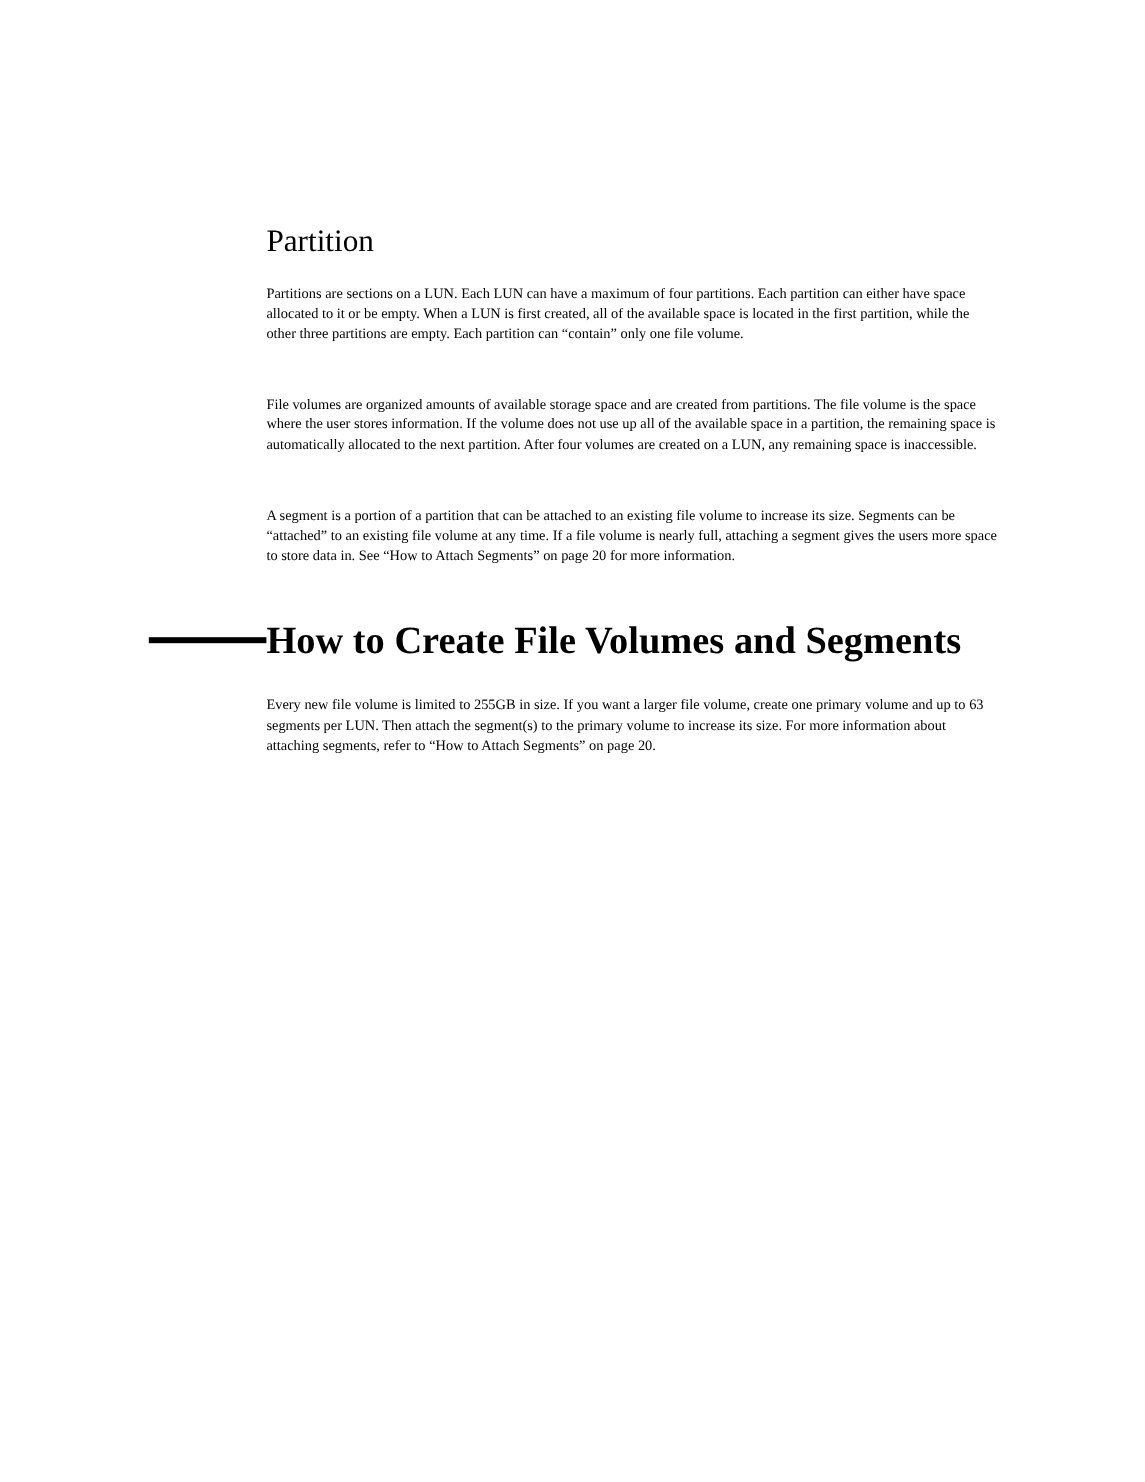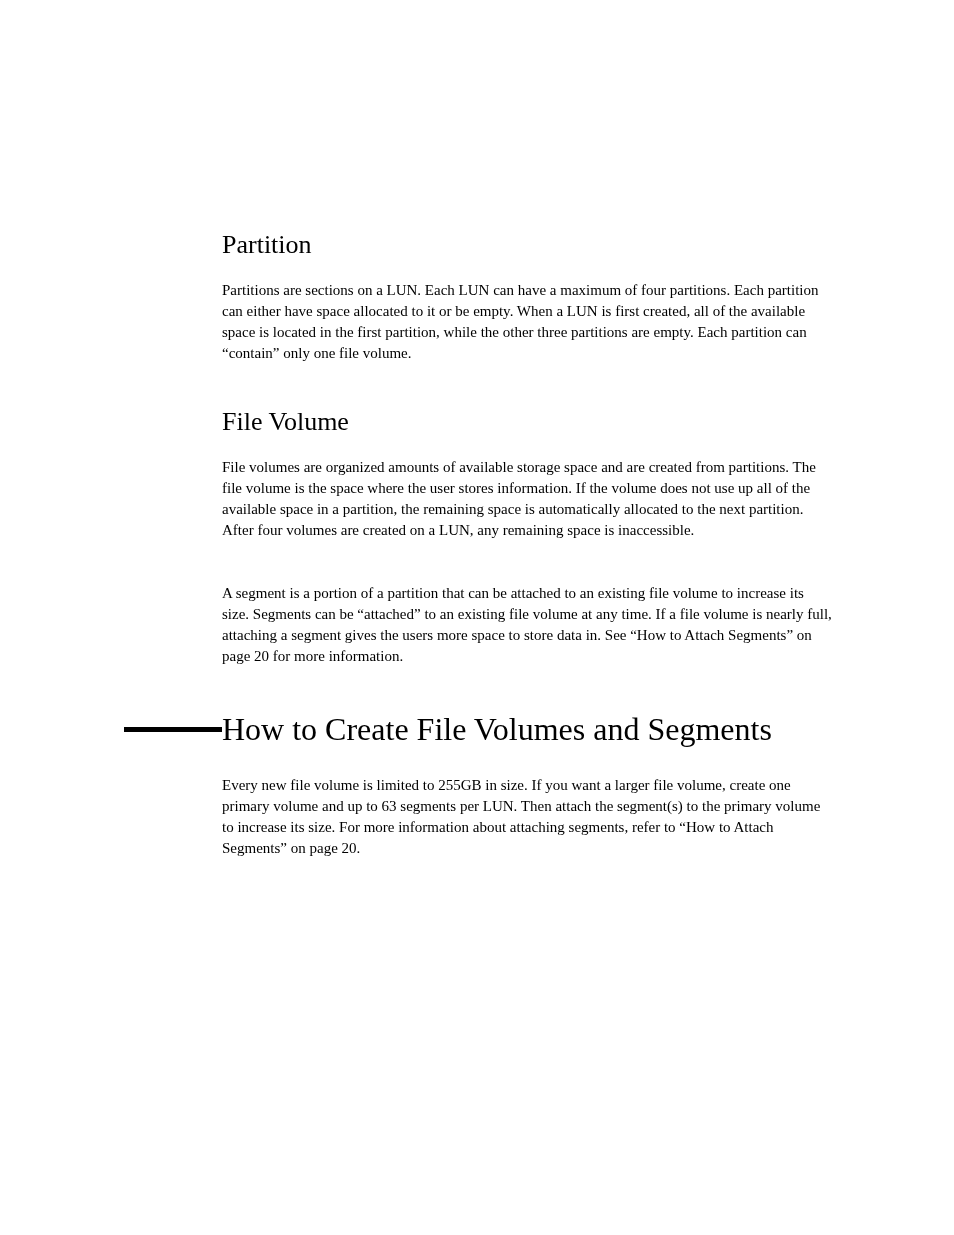--- a/index.html
+++ b/index.html
@@ -8,64 +8,62 @@
     font-family: "Palatino Linotype", Palatino, "Book Antiqua", Georgia, serif;
     background: #ffffff;
     color: #000000;
     width: 954px;
     height: 1235px;
     position: relative;
   }
   .page {
     padding: 185px 120px 0 222px;
     box-sizing: border-box;
-    margin-top: 44px;
   }
   h2.section-heading {
     font-weight: 400;
     font-size: 26px;
     margin: 0 0 20px 0;
     line-height: 1.2;
   }
   p.body-text {
-    font-size: 15px;
+    font-size: 12px;
     line-height: 1.4;
     margin: 0 0 42px 0;
     text-align: left;
   }
   .section-rule {
     position: absolute;
     left: -98px;
     top: 18px;
     width: 98px;
     height: 5px;
     background: #000000;
   }
   h1.major-heading {
-    font-weight: 400;
+    font-weight: 700;
     font-size: 32px;
     line-height: 1.25;
     margin: 0 0 26px 0;
   }
   .major-block {
     position: relative;
   }
 </style>
 </head>
 <body>
 
 <div class="page">
 
   <section>
     <h2 class="section-heading">Partition</h2>
     <p class="body-text">Partitions are sections on a LUN. Each LUN can have a maximum of four partitions. Each partition can either have space allocated to it or be empty. When a LUN is first created, all of the available space is located in the first partition, while the other three partitions are empty. Each partition can “contain” only one file volume.</p>
   </section>
 
   <section>
-    <h2 class="section-heading">File Volume</h2>
     <p class="body-text">File volumes are organized amounts of available storage space and are created from partitions. The file volume is the space where the user stores information. If the volume does not use up all of the available space in a partition, the remaining space is automatically allocated to the next partition. After four volumes are created on a LUN, any remaining space is inaccessible.</p>
   </section>
 
   <section>
     <p class="body-text">A segment is a portion of a partition that can be attached to an existing file volume to increase its size. Segments can be “attached” to an existing file volume at any time. If a file volume is nearly full, attaching a segment gives the users more space to store data in. See “How to Attach Segments” on page 20 for more information.</p>
   </section>
 
   <section class="major-block">
     <div class="section-rule"></div>
     <h1 class="major-heading">How to Create File Volumes and Segments</h1>

